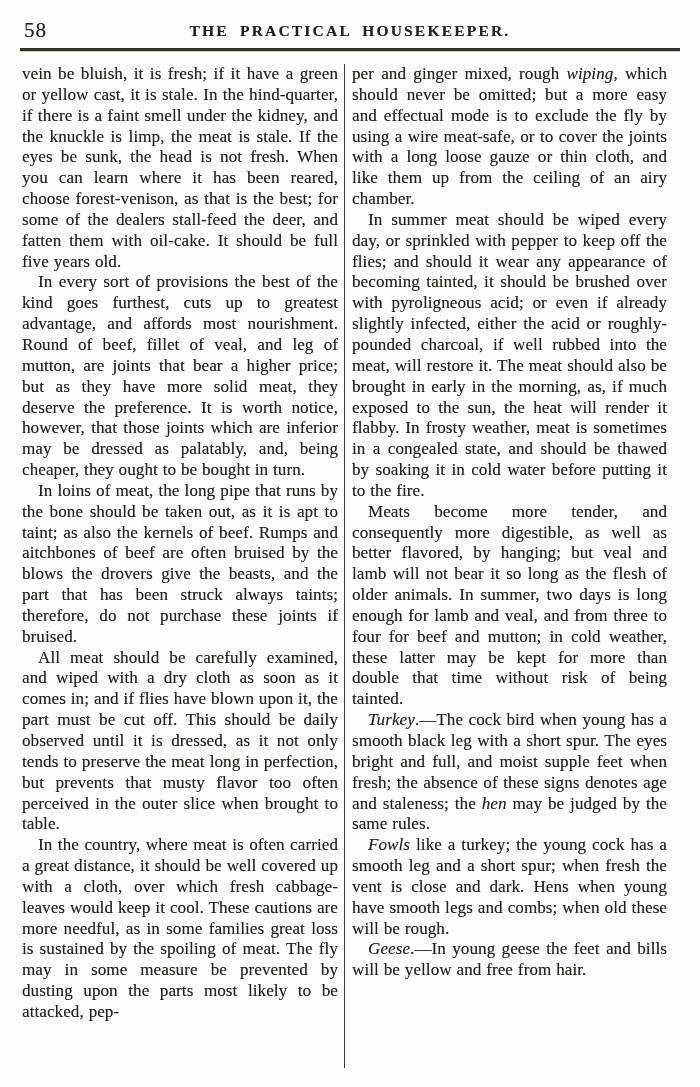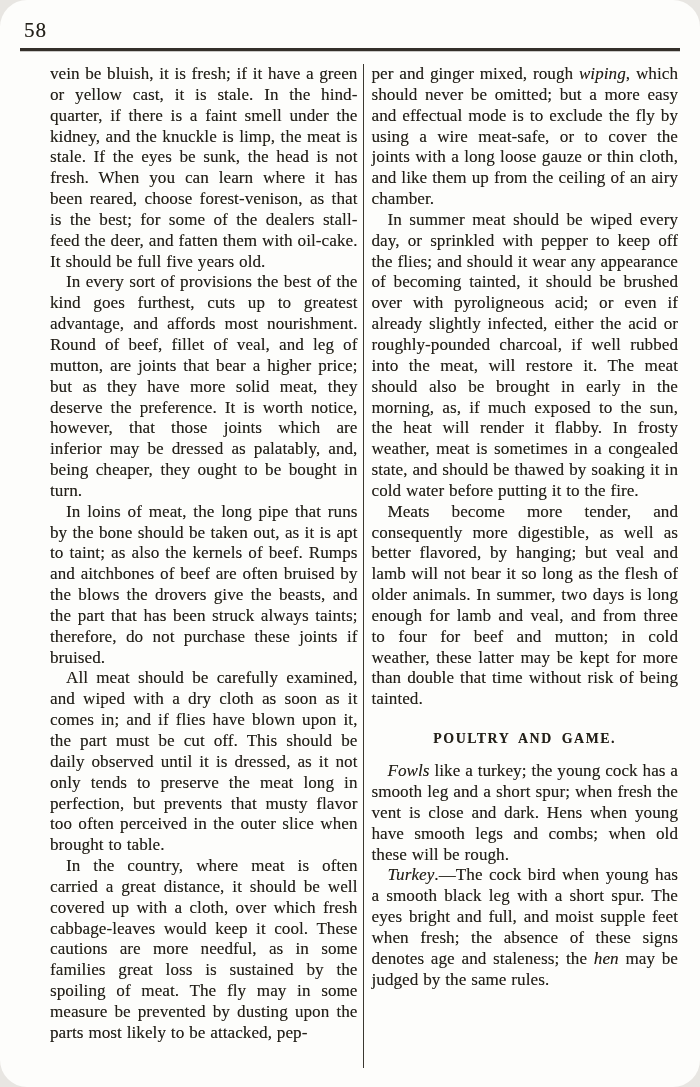--- a/index.html
+++ b/index.html
@@ -10,21 +10,20 @@
   .page {
     position:relative;
     width:700px;
     height:1087px;
     margin:0 auto;
     background:#fdfdfb;
     color:#232019;
     box-sizing:border-box;
     overflow:hidden;
     text-shadow:0.2px 0.2px 0.4px rgba(45,40,32,0.45);
-    border-radius:27px;
   }
   .page-header {
     position:relative;
     margin:16px 24px 0 24px;
     height:28px;
   }
   .page-number {
     position:absolute;
     left:0; top:2px;
     font-size:21px;
@@ -48,21 +47,21 @@
   .columns {
     display:flex;
     margin:13px 22px 0 22px;
     height:1006px;
     overflow:hidden;
   }
   .column {
     box-sizing:border-box;
     overflow:hidden;
   }
-  .column.left  { width:322px; padding-right:6px;margin-left:28px; }
+  .column.left  { width:322px; padding-right:6px; }
   .column.right { width:322px; padding-left:7px; }
   .column-divider {
     width:1px;
     background:#3b3830;
     flex:0 0 1px;
     height:1004px;
   }
   .para {
     margin:0;
     text-align:justify;
@@ -81,35 +80,36 @@
     margin:21px 0 14px 0;
   }
   i { }
 </style>
 </head>
 <body>
 
 <div class="page">
   <div class="page-header">
     <span class="page-number">58</span>
+    <span class="running-title">THE PRACTICAL HOUSEKEEPER.</span>
   </div>
 
   <div class="header-rule"></div>
 
   <div class="columns">
     <div class="column left">
         <p class="para"><span>vein be bluish, it is fresh; if it have a green or yellow cast, it is stale. In the hind-quarter, if there is a faint smell under the kidney, and the knuckle is limp, the meat is stale. If the eyes be sunk, the head is not fresh. When you can learn where it has been reared, choose forest-venison, as that is the best; for some of the dealers stall-feed the deer, and fatten them with oil-cake. It should be full five years old.</span></p>
         <p class="para indent"><span>In every sort of provisions the best of the kind goes furthest, cuts up to greatest advantage, and affords most nourishment. Round of beef, fillet of veal, and leg of mutton, are joints that bear a higher price; but as they have more solid meat, they deserve the preference. It is worth notice, however, that those joints which are inferior may be dressed as palatably, and, being cheaper, they ought to be bought in turn.</span></p>
         <p class="para indent"><span>In loins of meat, the long pipe that runs by the bone should be taken out, as it is apt to taint; as also the kernels of beef. Rumps and aitchbones of beef are often bruised by the blows the drovers give the beasts, and the part that has been struck always taints; therefore, do not purchase these joints if bruised.</span></p>
         <p class="para indent"><span>All meat should be carefully examined, and wiped with a dry cloth as soon as it comes in; and if flies have blown upon it, the part must be cut off. This should be daily observed until it is dressed, as it not only tends to preserve the meat long in perfection, but prevents that musty flavor too often perceived in the outer slice when brought to table.</span></p>
         <p class="para indent"><span>In the country, where meat is often carried a great distance, it should be well covered up with a cloth, over which fresh cabbage-leaves would keep it cool. These cautions are more needful, as in some families great loss is sustained by the spoiling of meat. The fly may in some measure be prevented by dusting upon the parts most likely to be attacked, pep-</span></p>
       </div>
     <div class="column-divider"></div>
     <div class="column right">
         <p class="para"><span>per and ginger mixed, rough </span><i>wiping</i><span>, which should never be omitted; but a more easy and effectual mode is to exclude the fly by using a wire meat-safe, or to cover the joints with a long loose gauze or thin cloth, and like them up from the ceiling of an airy chamber.</span></p>
         <p class="para indent"><span>In summer meat should be wiped every day, or sprinkled with pepper to keep off the flies; and should it wear any appearance of becoming tainted, it should be brushed over with pyroligneous acid; or even if already slightly infected, either the acid or roughly-pounded charcoal, if well rubbed into the meat, will restore it. The meat should also be brought in early in the morning, as, if much exposed to the sun, the heat will render it flabby. In frosty weather, meat is sometimes in a congealed state, and should be thawed by soaking it in cold water before putting it to the fire.</span></p>
         <p class="para indent"><span>Meats become more tender, and consequently more digestible, as well as better flavored, by hanging; but veal and lamb will not bear it so long as the flesh of older animals. In summer, two days is long enough for lamb and veal, and from three to four for beef and mutton; in cold weather, these latter may be kept for more than double that time without risk of being tainted.</span></p>
-        <div class="section-heading">POULTRY AND GAME.</div>
+        <p class="para indent"><i>Turkey</i><span>.—The cock bird when young has a smooth black leg with a short spur. The eyes bright and full, and moist supple feet when fresh; the absence of these signs denotes age and staleness; the </span><i>hen</i><span> may be judged by the same rules.</span></p>
         <p class="para indent"><i>Fowls</i><span> like a turkey; the young cock has a smooth leg and a short spur; when fresh the vent is close and dark. Hens when young have smooth legs and combs; when old these will be rough.</span></p>
-        <p class="para indent"><i>Turkey</i><span>.—The cock bird when young has a smooth black leg with a short spur. The eyes bright and full, and moist supple feet when fresh; the absence of these signs denotes age and staleness; the </span><i>hen</i><span> may be judged by the same rules.</span></p>
+        <p class="para indent"><i>Geese</i><span>.—In young geese the feet and bills will be yellow and free from hair.</span></p>
       </div>
   </div>
 </div>
 
 </body></html>

